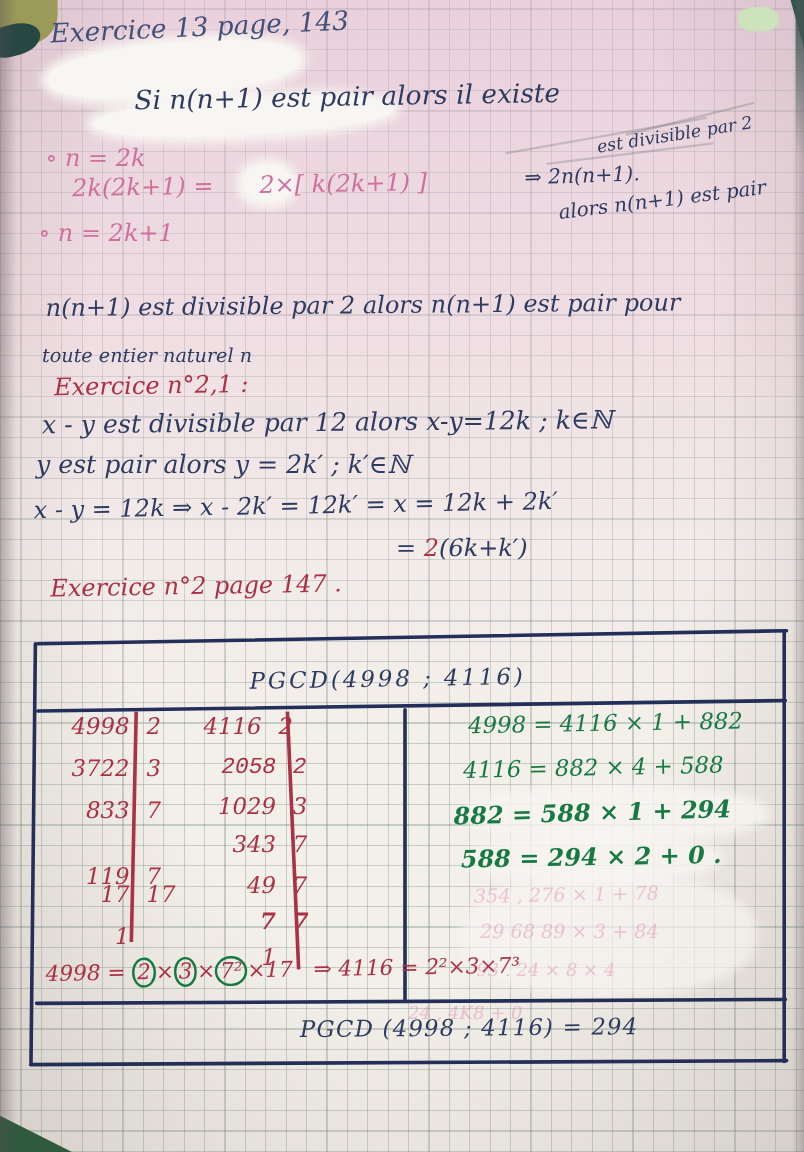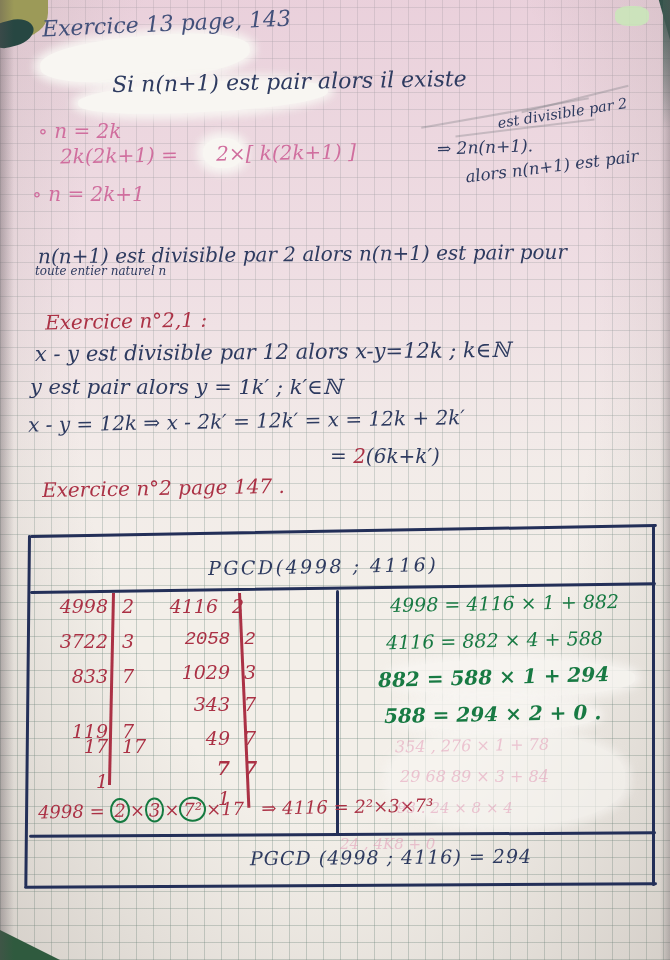--- a/index.html
+++ b/index.html
@@ -23,21 +23,21 @@
   .t-title{left:42px;top:12px;font-size:22px;transform:rotate(-2.5deg);color:#42507a;}
   .l-intro{left:112px;top:70px;font-size:22px;transform:rotate(-1deg);}
   .l-case1{left:38px;top:120px;font-size:20px;}
   .l-case1eq{left:60px;top:143px;font-size:20px;transform:rotate(-1deg);}
   .l-notearrow{left:437px;top:138px;font-size:17px;transform:rotate(-2deg);}
   .l-notetop{left:497px;top:106px;font-size:14.5px;transform:rotate(-9deg);}
   .l-notebottom{left:465px;top:158px;font-size:16.5px;transform:rotate(-7deg);}
   .l-case2{left:32px;top:183px;font-size:20px;}
   .l-case2eq{left:55px;top:212px;font-size:19px;}
   .l-concl1{left:38px;top:243px;font-size:20px;transform:rotate(-.5deg);}
-  .l-concl2{left:35px;top:265px;font-size:12px;}
+  .l-concl2{left:35px;top:288px;font-size:16px;}
   .h-ex21{left:45px;top:310px;font-size:20px;transform:rotate(-1deg);}
   .l-21-1{left:35px;top:341px;font-size:21px;transform:rotate(-.5deg);}
   .l-21-2{left:30px;top:376px;font-size:21px;}
   .l-21-3{left:28px;top:410px;font-size:20px;transform:rotate(-1deg);}
   .l-21-4{left:330px;top:445px;font-size:20px;}
   .h-ex2{left:42px;top:477px;font-size:20px;transform:rotate(-1deg);}
   
   .tl{position:absolute;background:#232f58;border-radius:2px;}
   .tl-top{left:30px;top:535px;width:627px;height:3px;transform:rotate(-1deg);transform-origin:left center;}
   .tl-left{left:28px;top:535px;width:3px;height:352px;transform:rotate(.6deg);transform-origin:top center;}
@@ -121,21 +121,21 @@
   <div class="line l-case1eq ink-pink">2k(2k+1) =      2×[ k(2k+1) ]</div>
   <div class="line l-notearrow ink-navy">⇒ 2n(n+1).</div>
   <div class="line l-notetop ink-navy">est divisible par 2</div>
   <div class="line l-notebottom ink-navy">alors n(n+1) est pair</div>
   <div class="line l-case2 ink-pink">∘ n = 2k+1</div>
   <div class="line l-concl1 ink-navy">n(n+1) est divisible par 2 alors n(n+1) est pair pour</div>
   <div class="line l-concl2 ink-navy">toute entier naturel n</div>
 
   <div class="line h-ex21 ink-red">Exercice n°2,1 :</div>
   <div class="line l-21-1 ink-navy">x - y est divisible par 12 alors x-y=12k ; k∈ℕ</div>
-  <div class="line l-21-2 ink-navy">y est pair alors y = 1k′ ; k′∈ℕ</div>
+  <div class="line l-21-2 ink-navy">y est pair alors y = 2k′ ; k′∈ℕ</div>
   <div class="line l-21-3 ink-navy">x - y = 12k ⇒ x - 2k′ = 12k′ = x = 12k + 2k′</div>
   <div class="line l-21-4 ink-navy"><span>= </span><span class="ink-red">2</span><span>(6k+k′)</span></div>
 
   <div class="line h-ex2 ink-red">Exercice n°2 page 147 .</div>
 
   <div class="tl tl-top"></div>
   <div class="tl tl-left"></div>
   <div class="tl tl-right"></div>
   <div class="tl tl-bottom"></div>
   <div class="tl tl-hdr"></div>

